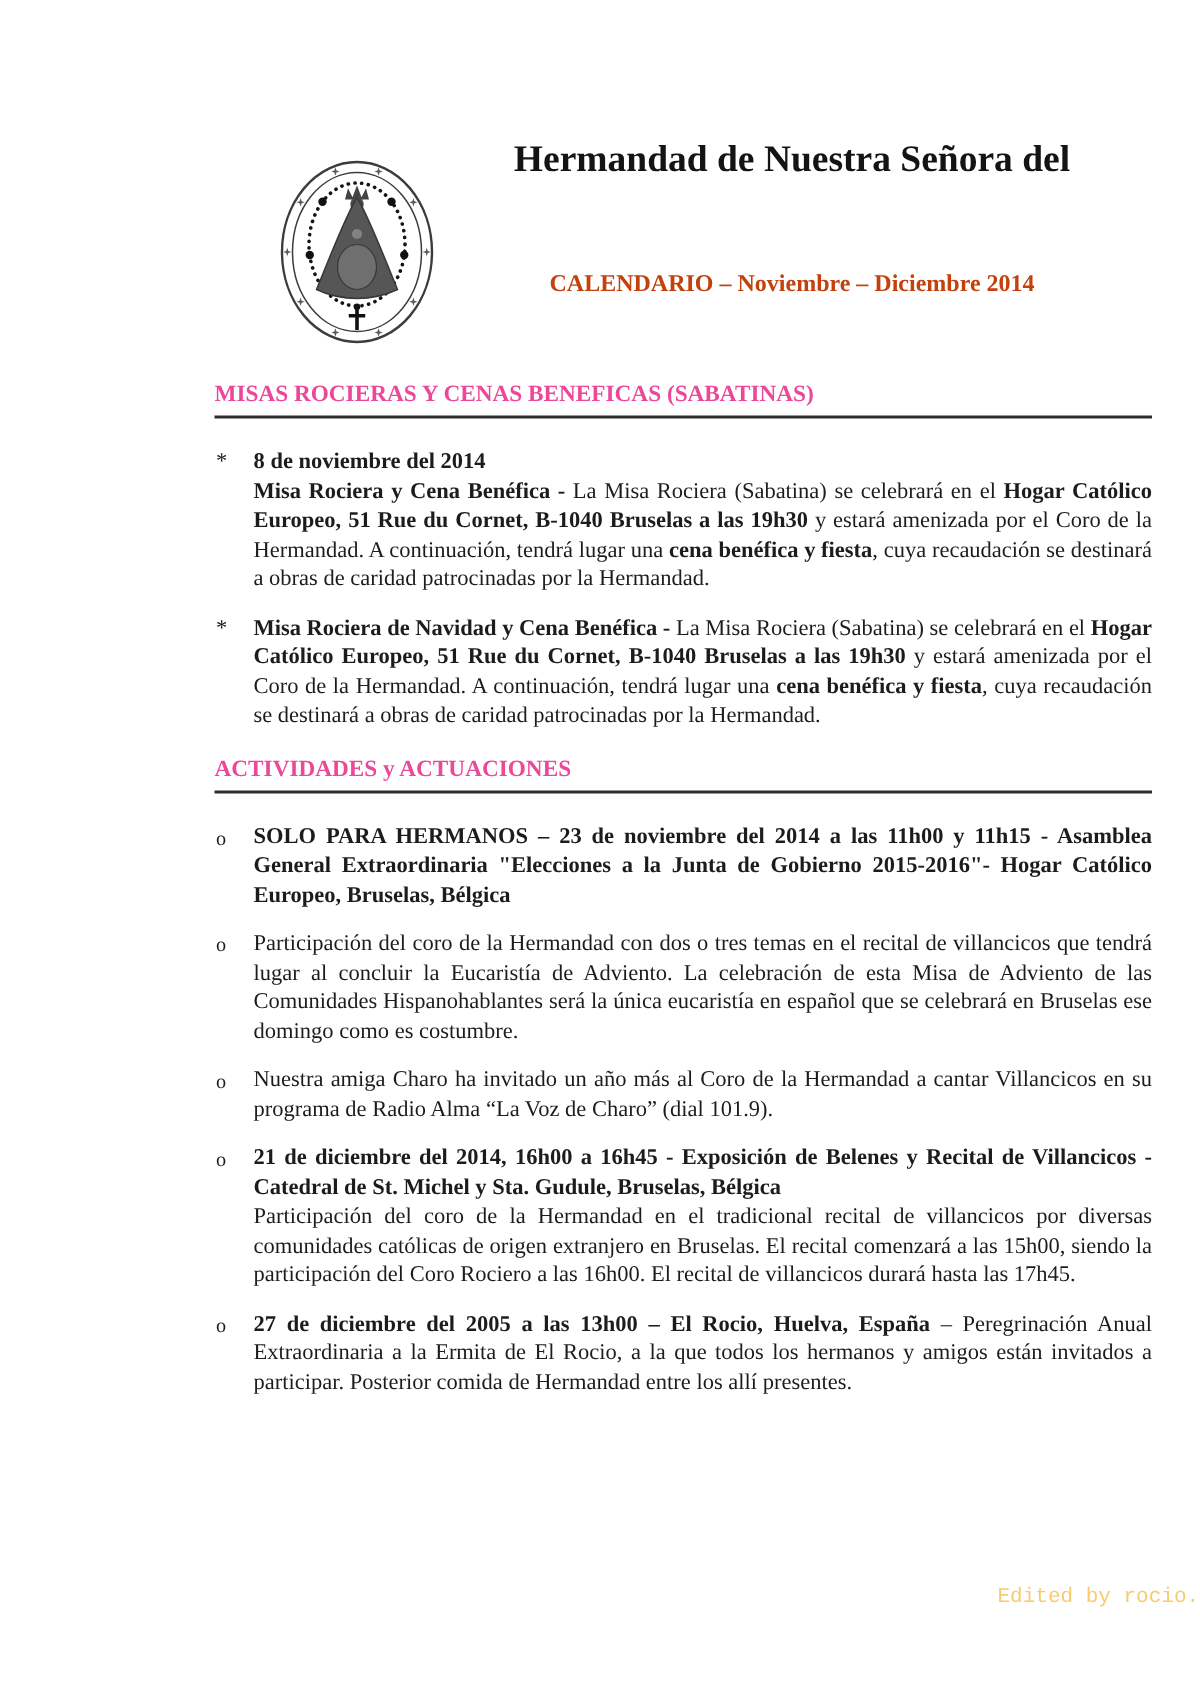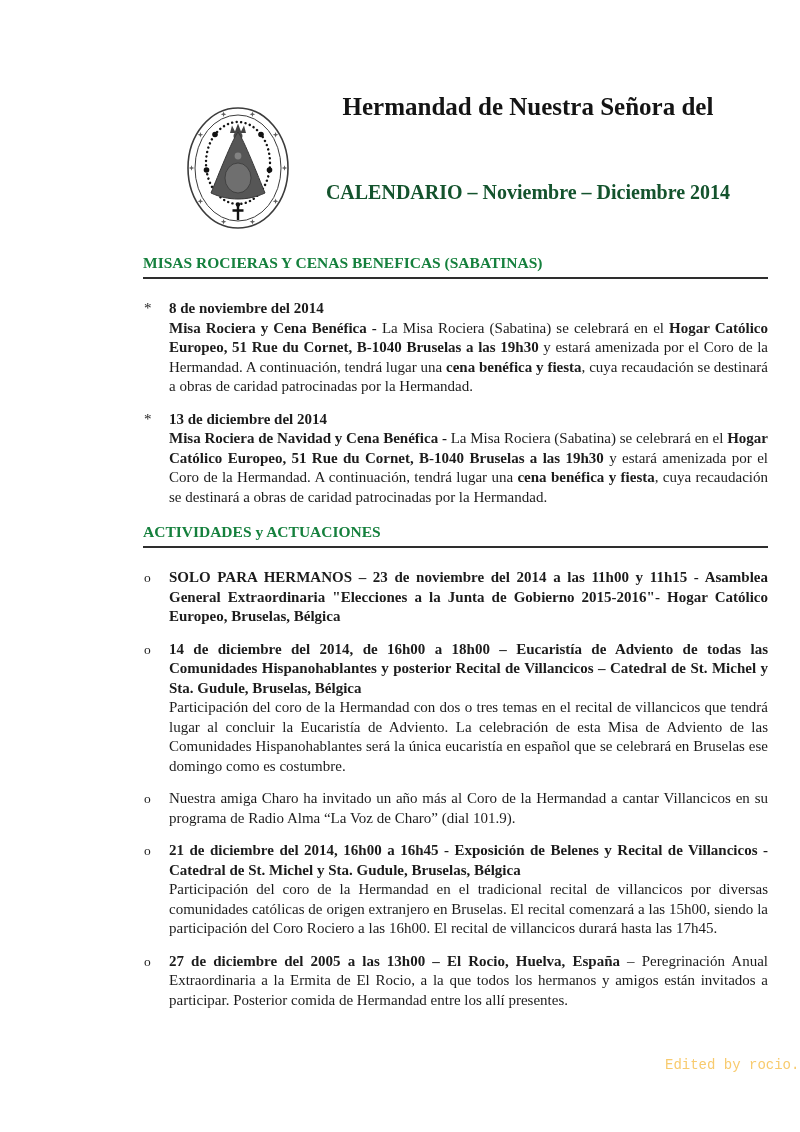--- a/index.html
+++ b/index.html
@@ -33,35 +33,35 @@
     line-height: 33px;
     font-weight: bold;
     color: #141414;
   }
   .subtitle {
     position: absolute;
     left: 240px;
     top: 181px;
     width: 480px;
     text-align: center;
-    font-size: 20px;
+    font-size: 16px;
     font-weight: bold;
-    color: #14532d;
+    color: #c2410c;
   }
   .content {
     position: absolute;
     left: 95px;
     top: 254px;
     width: 625px;
   }
   .sec-heading {
     margin: 0 0 20px 0;
     font-size: 15.5px;
     font-weight: bold;
-    color: #15803d;
+    color: #ec4899;
     border-bottom: 2px solid #2e2e2e;
     padding-bottom: 5px;
   }
   section.group { margin-bottom: 16px; }
   .item {
     position: relative;
     padding-left: 26px;
     margin-bottom: 13px;
     font-size: 15px;
     line-height: 19.5px;
@@ -134,35 +134,33 @@
     <section class="group">
       <h2 class="sec-heading">MISAS ROCIERAS Y CENAS BENEFICAS (SABATINAS)</h2>
       <div>
           <div class="item">
             <span class="bullet star">*</span>
             <div class="para"><span class="b">8 de noviembre del 2014</span></div>
             <div class="para"><span class="b">Misa Rociera y Cena Benéfica - </span><span>La Misa Rociera (Sabatina) se celebrará en el </span><span class="b">Hogar Católico Europeo, 51 Rue du Cornet, B-1040 Bruselas a las 19h30</span><span> y estará amenizada por el Coro de la Hermandad. A continuación, tendrá lugar una </span><span class="b">cena benéfica y fiesta</span><span>, cuya recaudación se destinará a obras de caridad patrocinadas por la Hermandad.</span></div>
           </div>
           <div class="item">
             <span class="bullet star">*</span>
-            <div class="para"><span class="b">13 de diciembre del 2014</span></div>
             <div class="para"><span class="b">Misa Rociera de Navidad y Cena Benéfica - </span><span>La Misa Rociera (Sabatina) se celebrará en el </span><span class="b">Hogar Católico Europeo, 51 Rue du Cornet, B-1040 Bruselas a las 19h30</span><span> y estará amenizada por el Coro de la Hermandad. A continuación, tendrá lugar una </span><span class="b">cena benéfica y fiesta</span><span>, cuya recaudación se destinará a obras de caridad patrocinadas por la Hermandad.</span></div>
           </div>
         </div>
     </section>
     <section class="group">
       <h2 class="sec-heading">ACTIVIDADES y ACTUACIONES</h2>
       <div>
           <div class="item">
             <span class="bullet circ">o</span>
             <div class="para"><span class="b">SOLO PARA HERMANOS – 23 de noviembre del 2014 a las 11h00 y 11h15 - Asamblea General Extraordinaria "Elecciones a la Junta de Gobierno 2015-2016"- Hogar Católico Europeo, Bruselas, Bélgica</span></div>
           </div>
           <div class="item">
             <span class="bullet circ">o</span>
-            <div class="para"><span class="b">14 de diciembre del 2014, de 16h00 a 18h00 – Eucaristía de Adviento de todas las Comunidades Hispanohablantes y posterior Recital de Villancicos – Catedral de St. Michel y Sta. Gudule, Bruselas, Bélgica</span></div>
             <div class="para"><span>Participación del coro de la Hermandad con dos o tres temas en el recital de villancicos que tendrá lugar al concluir la Eucaristía de Adviento. La celebración de esta Misa de Adviento de las Comunidades Hispanohablantes será la única eucaristía en español que se celebrará en Bruselas ese domingo como es costumbre.</span></div>
           </div>
           <div class="item">
             <span class="bullet circ">o</span>
             <div class="para"><span>Nuestra amiga Charo ha invitado un año más al Coro de la Hermandad a cantar Villancicos en su programa de Radio Alma “La Voz de Charo” (dial 101.9).</span></div>
           </div>
           <div class="item">
             <span class="bullet circ">o</span>
             <div class="para"><span class="b">21 de diciembre del 2014, 16h00 a 16h45 - Exposición de Belenes y Recital de Villancicos - Catedral de St. Michel y Sta. Gudule, Bruselas, Bélgica</span></div>
             <div class="para"><span>Participación del coro de la Hermandad en el tradicional recital de villancicos por diversas comunidades católicas de origen extranjero en Bruselas. El recital comenzará a las 15h00, siendo la participación del Coro Rociero a las 16h00. El recital de villancicos durará hasta las 17h45.</span></div>

